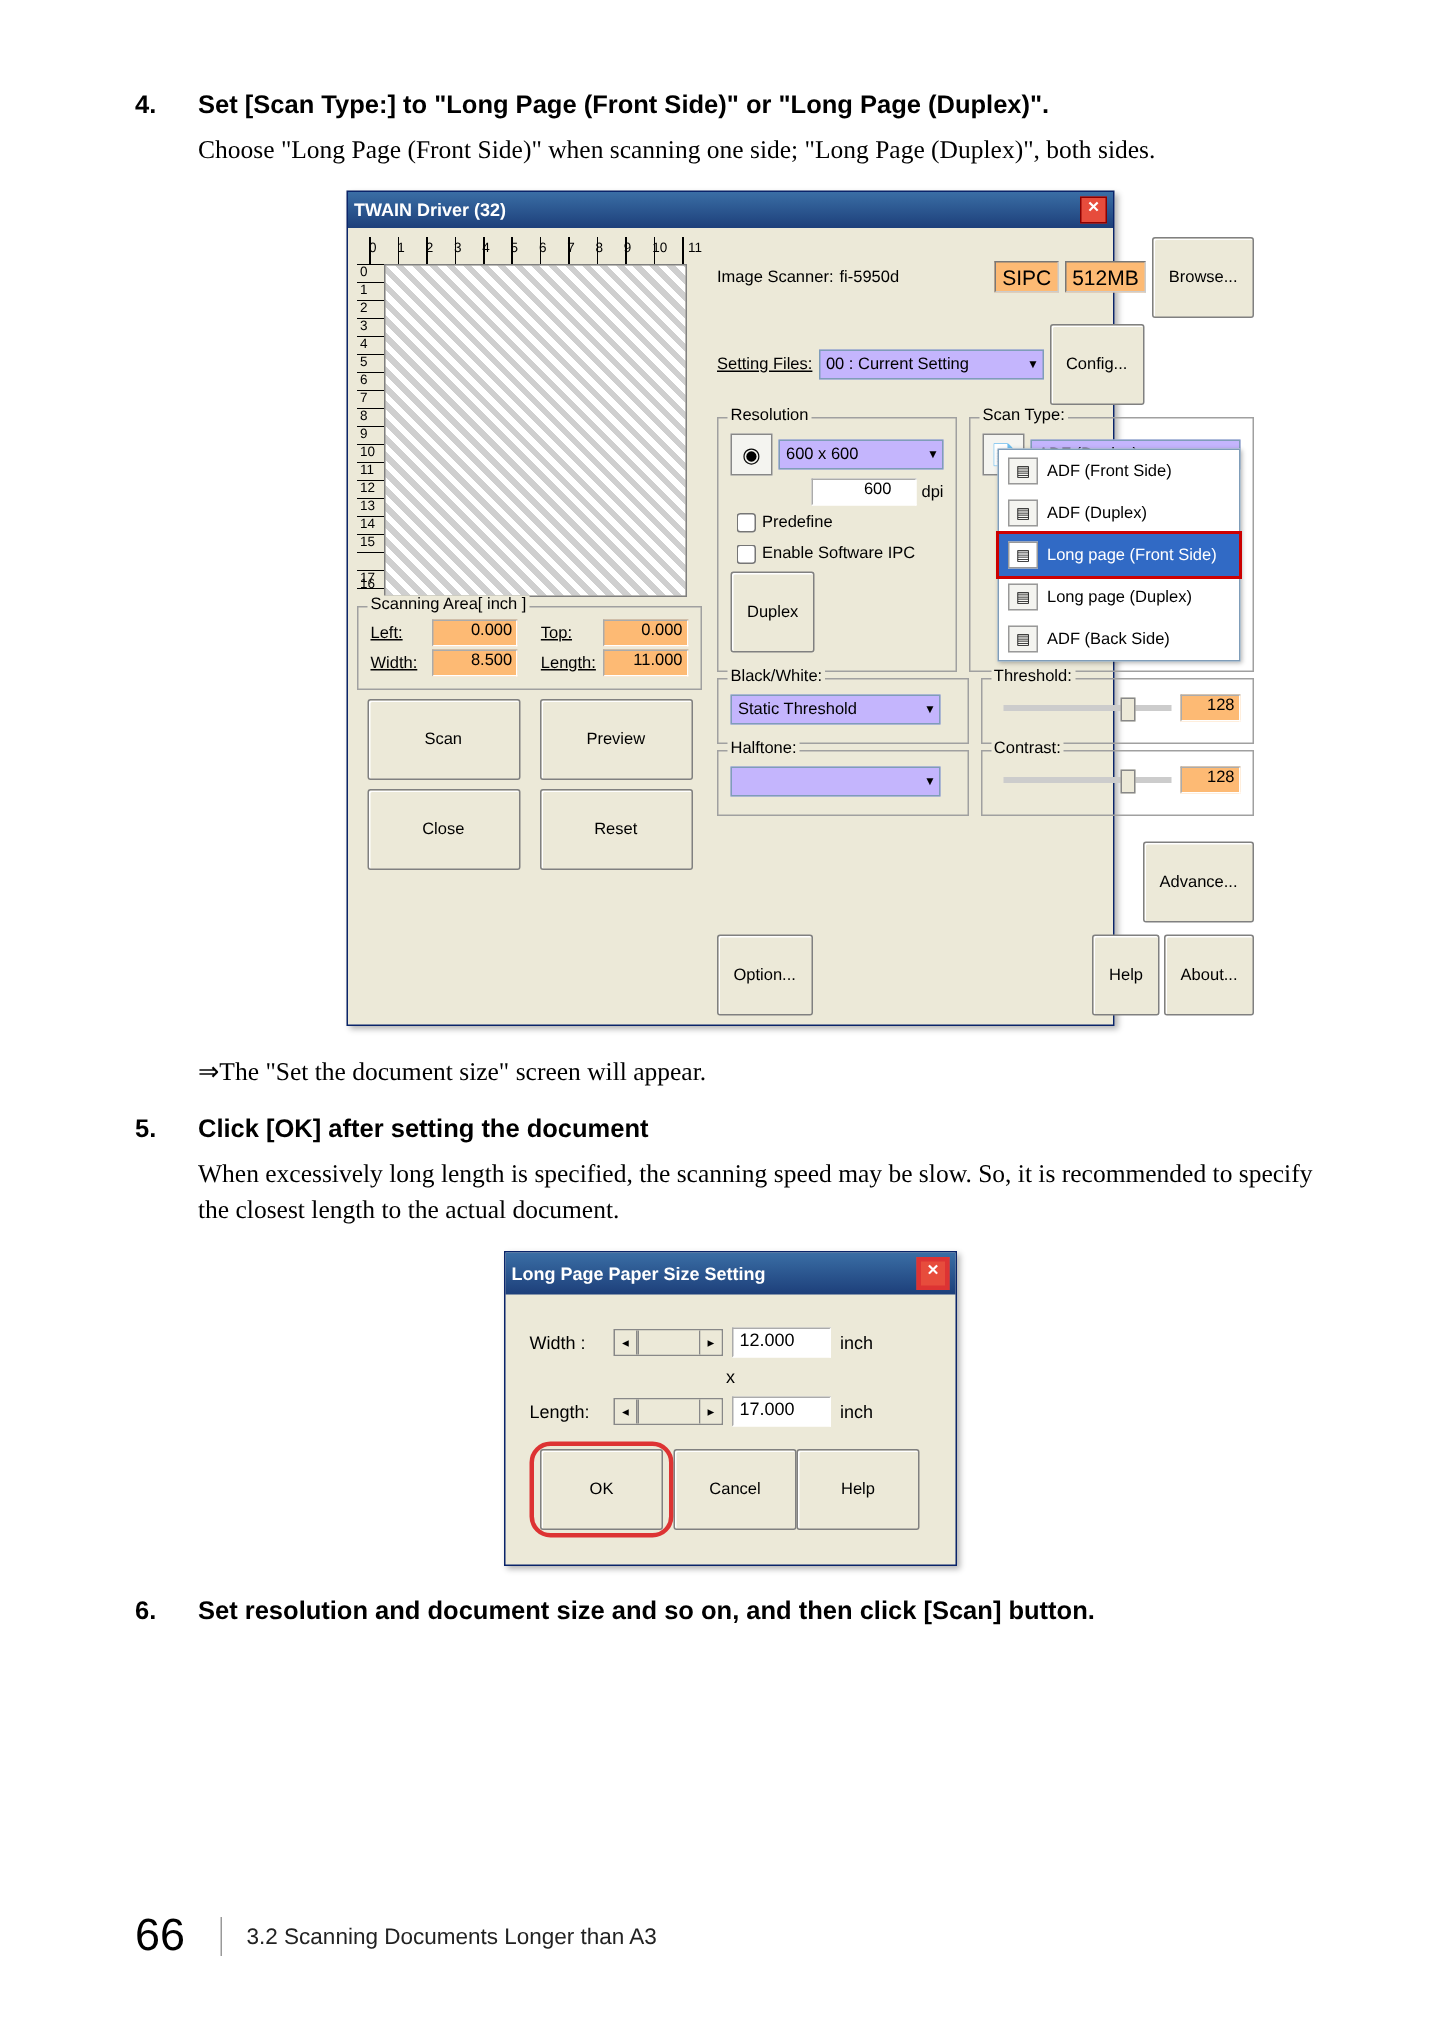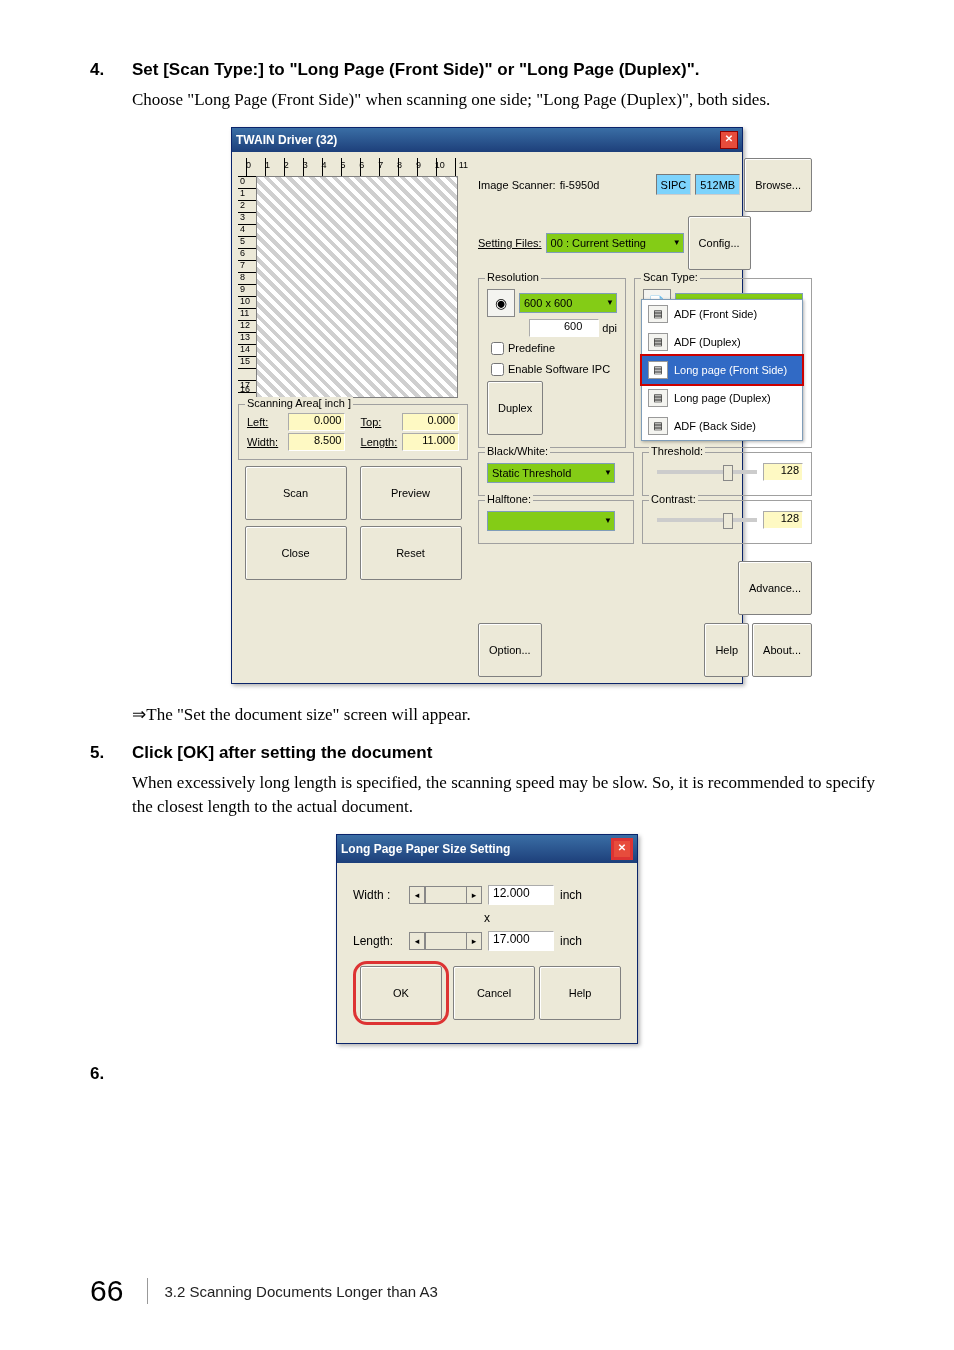--- a/index.html
+++ b/index.html
@@ -19,27 +19,27 @@
   .ruler-x{height:18px;background:repeating-linear-gradient(90deg,#000 0 1px,#ece9d8 1px 19px);position:relative;margin-left:8px}
   .ruler-x .nums{position:absolute;top:2px;left:0;right:0;display:flex;font-size:9px;justify-content:space-between}
   .preview-area{display:flex}
   .ruler-y{width:18px;background:repeating-linear-gradient(180deg,#000 0 1px,#ece9d8 1px 12px);position:relative}
   .ruler-y .n{position:absolute;left:2px;font-size:9px}
   .preview{width:200px;height:220px;border:1px solid #808080;background-image:repeating-linear-gradient(45deg,#cfcfcf 0 4px,#fff 4px 8px)}
   .fs{border:1px solid #a0a0a0;margin-top:6px;padding:6px 8px;position:relative}
   .fs-l{position:absolute;top:-8px;left:6px;background:#ece9d8;font-size:11px;padding:0 2px}
   .row{display:flex;align-items:center;margin:2px 0}
   .lbl{width:44px;text-decoration:underline}
-  .tb{border:1px inset #fff;background:#fef9c3;height:16px;width:52px;font-size:11px;padding:0 3px;text-align:right}
+  .tb{border:1px inset #fff;background:#fdba74;height:16px;width:52px;font-size:11px;padding:0 3px;text-align:right}
   .btn{background:#ece9d8;border:1px solid #808080;border-radius:2px;height:20px;font-size:11px;padding:16px 10px;display:inline-flex;align-items:center;justify-content:center;box-shadow:inset 1px 1px #fff}
   .btn-row{display:flex;justify-content:space-around;margin-top:6px}
   .rightcol{flex:1;padding-left:10px}
   .hdr{display:flex;align-items:center;gap:4px;margin-bottom:4px}
-  .tag{border:1px inset #ccc;background:#7dd3fc;height:17px;font-size:11px;padding:1px 4px;display:inline-flex;align-items:center}
-  .sel{border:1px solid #7f9db9;background:#84cc16;height:18px;font-size:11px;padding:0 2px 0 4px;display:inline-flex;align-items:center;position:relative;width:140px}
+  .tag{border:1px inset #ccc;background:#fdba74;height:17px;font-size:14px;padding:1px 4px;display:inline-flex;align-items:center}
+  .sel{border:1px solid #7f9db9;background:#c4b5fd;height:18px;font-size:11px;padding:0 14px 0 4px;display:inline-flex;align-items:center;position:relative;width:140px}
   .sel:after{content:"▼";position:absolute;right:2px;font-size:8px;color:#000}
   .grp{border:1px solid #a0a0a0;margin-top:4px;padding:8px 8px 10px 8px;position:relative}
   .grp-l{position:absolute;top:-8px;left:6px;background:#ece9d8;font-size:11px;padding:0 2px}
   .iconbox{width:26px;height:26px;border:1px solid #888;background:#f4f4f0;display:inline-flex;align-items:center;justify-content:center;font-size:14px;margin-right:4px}
   .dpi{border:1px inset #fff;background:#fff;width:36px;height:16px;font-size:11px;text-align:right;padding:0 16px}
   .chk{margin-right:4px}
   .dd{position:absolute;right:8px;top:20px;width:160px;background:#fff;border:1px solid #7f9db9;font-size:11px;box-shadow:1px 1px 3px rgba(0,0,0,.3);z-index:2}
   .dd .itm{display:flex;align-items:center;padding:5px 6px;gap:6px}
   .dd .hl{background:#316ac5;color:#fff;border:2px solid #c00;margin:-2px}
   .ddicon{width:18px;height:16px;border:1px solid #999;background:#f4f4f0;font-size:10px;display:flex;align-items:center;justify-content:center}
@@ -293,31 +293,32 @@
       <div class="r">
         <span style="width:56px">Length:</span>
         <span class="sc">
               <span>◂</span>
               <span class="track"></span>
               <span>▸</span>
             </span>
         <span class="nb">17.000</span>
         <span>inch</span>
       </div>
-      <div class="r" style="justify-content:space-between;margin-top:10px">
+      <div class="r" style="justify-content:flex-start;margin-top:10px">
         <span class="okring"><span class="btn" style="width:60px">OK</span></span>
         <span class="btn" style="width:60px">Cancel</span>
         <span class="btn" style="width:60px">Help</span>
       </div>
     </div>
   </div>
 </div>
 
 <div class="step" style="margin-top:14px">
   <div class="step-num">6.</div>
+  <div class="step-title">Set resolution and document size and so on, and then click [Scan] button.</div>
 </div>
 
 <div class="footer">
   <span class="pgnum">66</span>
   <span class="vline"></span>
   <span class="secref">3.2 Scanning Documents Longer than A3</span>
 </div>
 
 </div>
 

